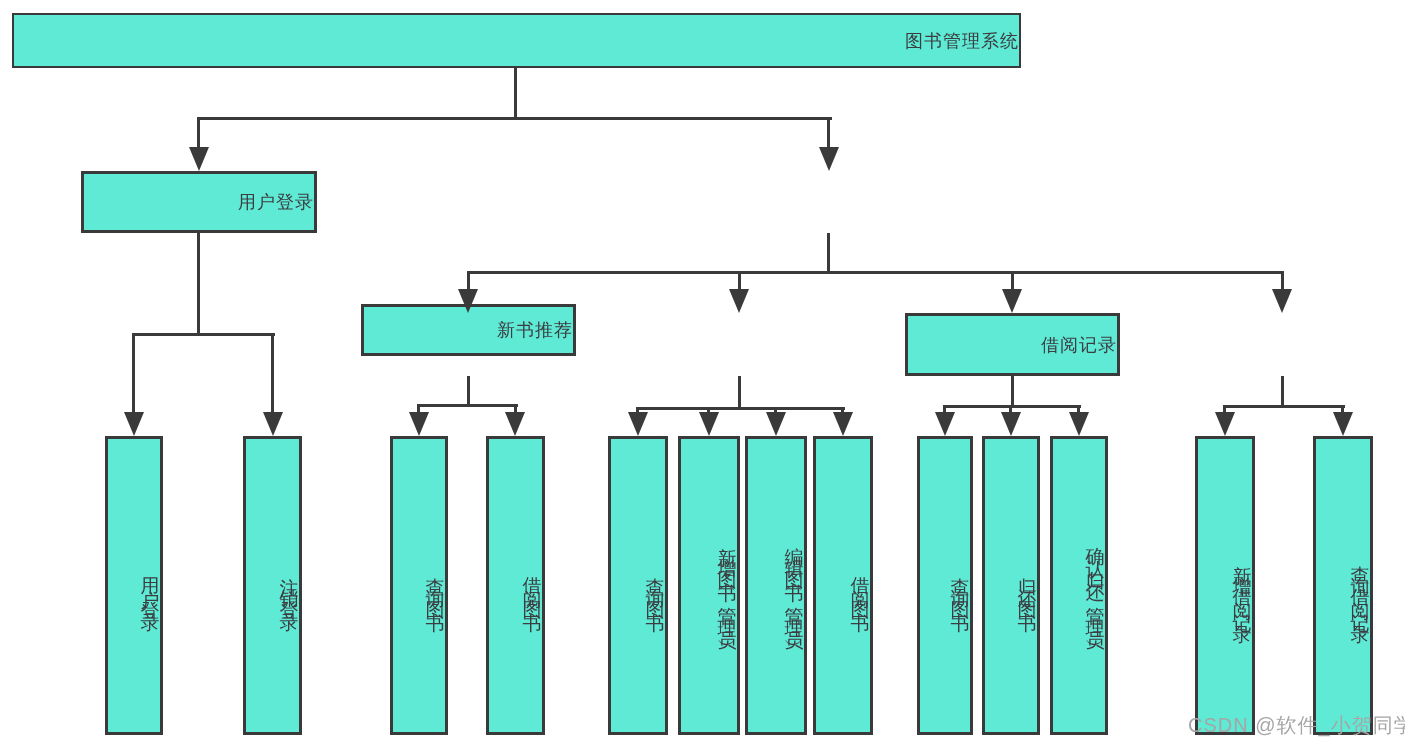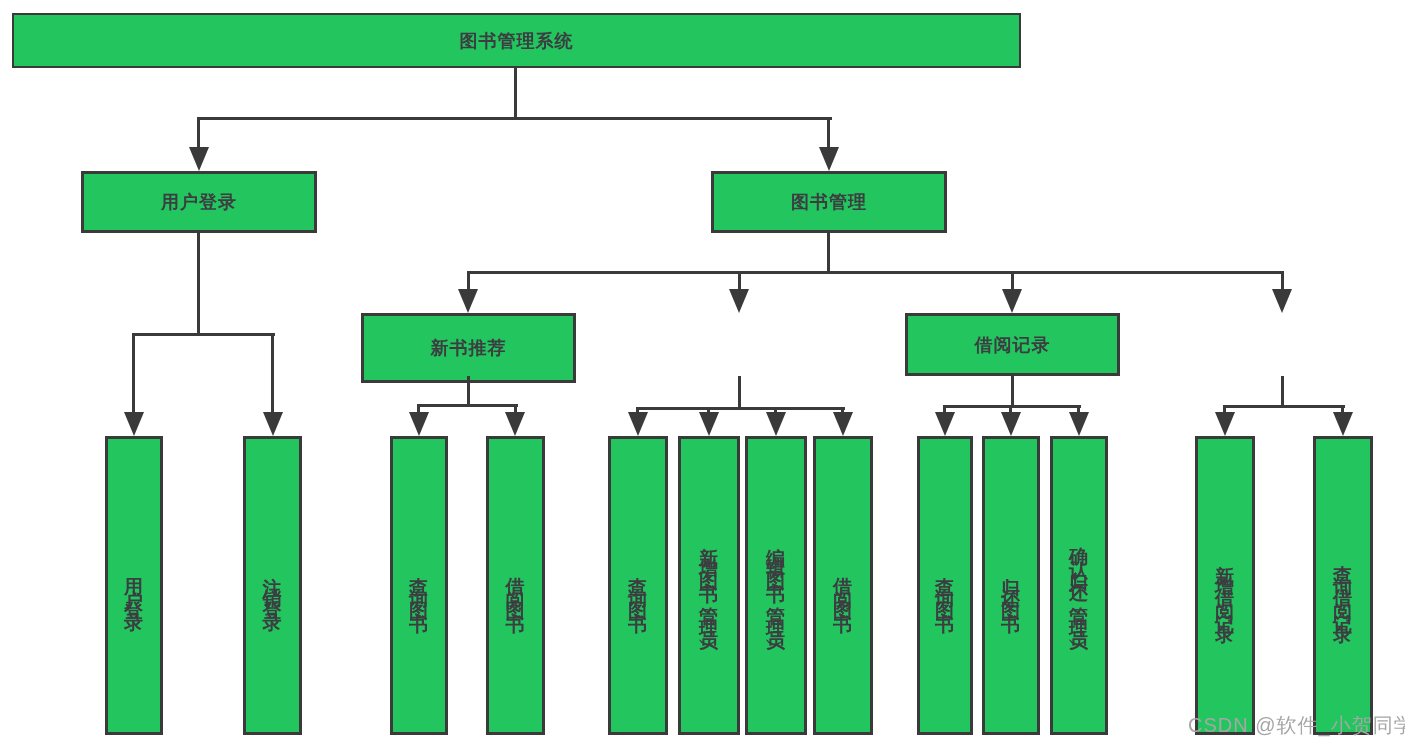--- a/index.html
+++ b/index.html
@@ -6,22 +6,22 @@
     --line:#3a3a3a;
     --text:#3c3c41;
   }
   html,body{margin:0;padding:0;background:#ffffff;}
   .canvas{
     position:relative;width:1405px;height:747px;background:#ffffff;overflow:hidden;
     font-family:"Liberation Sans","DejaVu Sans",sans-serif;color:var(--text);
   }
   .canvas *{box-sizing:border-box;}
   .box{
-    position:absolute;background:#22c55e;border:3px solid var(--line);
-    display:flex;align-items:center;justify-content:center;font-weight:bold;
+    position:absolute;background:#5eead4;border:3px solid var(--line);
+    display:flex;align-items:center;justify-content:flex-end;
   }
   .box.root{border-width:2px;}
   .hbox span{font-size:18px;letter-spacing:1px;color:var(--text);}
   .vbox span{
     writing-mode:vertical-rl;text-orientation:mixed;
     font-size:19px;letter-spacing:12px;line-height:1;color:var(--text);
   }
   .line{position:absolute;background:var(--line);}
   .vline{width:3px;}
   .hline{height:3px;}
@@ -40,25 +40,22 @@
 
 <div class="canvas">
 
   <div class="box hbox root" style="left:12px;top:13px;width:1009px;height:55px">
     <span>图书管理系统</span>
   </div>
 
   <div class="box hbox" style="left:81px;top:171px;width:236px;height:62px">
     <span>用户登录</span>
   </div>
-  <div class="box hbox" style="left:711px;top:171px;width:236px;height:62px">
-    <span>图书管理</span>
-  </div>
 
-  <div class="box hbox" style="left:361px;top:313px;width:215px;height:70px">
+  <div class="box hbox" style="left:361px;top:304px;width:215px;height:52px">
     <span>新书推荐</span>
   </div>
   <div class="box hbox" style="left:905px;top:313px;width:215px;height:63px">
     <span>借阅记录</span>
   </div>
 
   <div class="box vbox" style="left:105px;top:436px;width:58px;height:299px">
     <span>用户登录</span>
   </div>
   <div class="box vbox" style="left:243px;top:436px;width:59px;height:299px">

